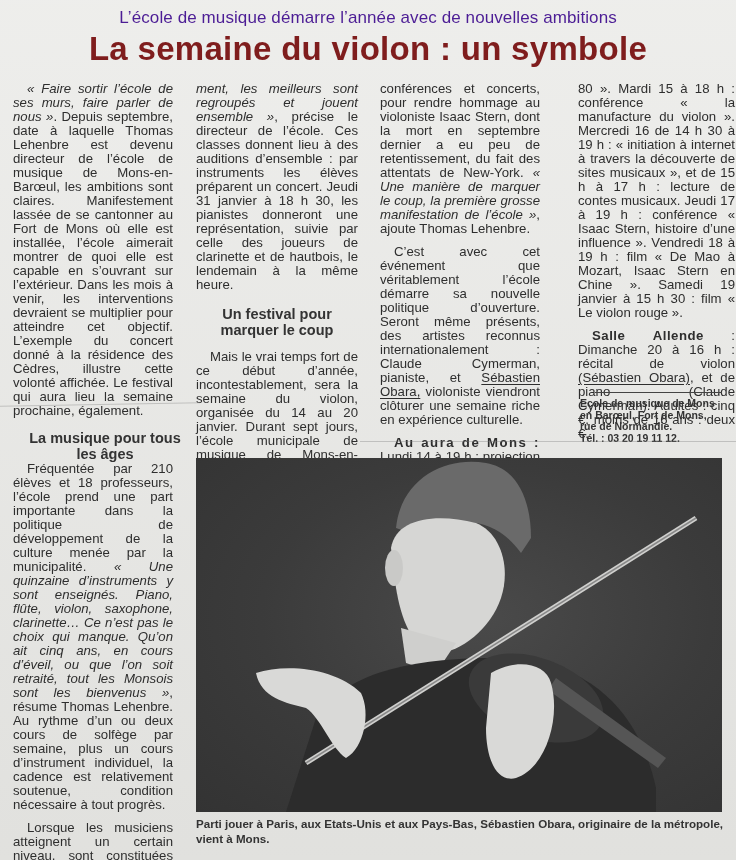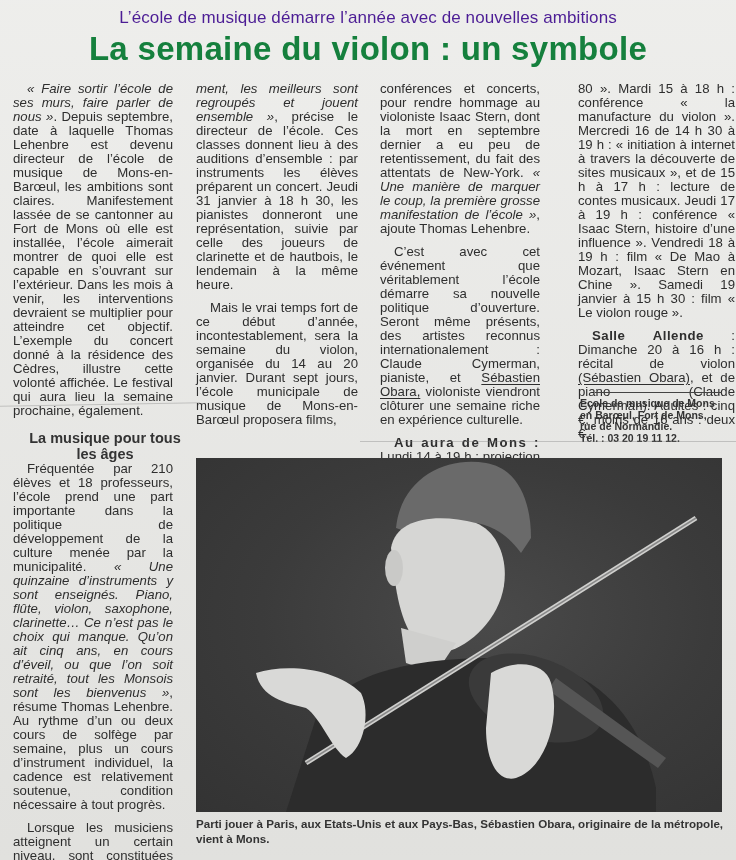--- a/index.html
+++ b/index.html
@@ -15,21 +15,21 @@
     background:
       linear-gradient(180deg, rgba(255,255,255,0.25) 0%, rgba(0,0,0,0.03) 100%),
       #e8e8e5;
   }
   .kicker {
     position: absolute; left: 0; top: 8px; width: 736px;
     text-align: center; font-size: 17px; color: #4c1d95; letter-spacing: 0.1px;
   }
   .headline {
     position: absolute; left: 0; top: 30px; width: 736px;
-    text-align: center; font-size: 33px; font-weight: bold; color: #15803d;
+    text-align: center; font-size: 33px; font-weight: bold; color: #7f1d1d;
     letter-spacing: 0.3px;
   }
   .col {
     position: absolute; font-size: 13.2px; line-height: 14px;
     text-align: justify; color: #2e2e2e;
   }
   .col p { margin: 0; text-indent: 14px; }
   .col p.noindent { text-indent: 0; }
   .col p + p { margin-top: 9px; }
   .col em { font-style: italic; }
@@ -82,20 +82,21 @@
 
 <div class="sub-title-1 subhead" style="margin:12px;">La musique pour tous les âges</div>
 
 <div class="col c1b">
   <p><span>Fréquentée par 210 élèves et 18 professeurs, l’école prend une part importante dans la politique de développement de la culture menée par la municipalité. </span><em>« Une quinzaine d’instruments y sont enseignés. Piano, flûte, violon, saxophone, clarinette… Ce n’est pas le choix qui manque. Qu’on ait cinq ans, en cours d’éveil, ou que l’on soit retraité, tout les Monsois sont les bienvenus »</em><span>, résume Thomas Lehenbre. Au rythme d’un ou deux cours de solfège par semaine, plus un cours d’instrument individuel, la cadence est relativement soutenue, condition nécessaire à tout progrès.</span></p>
   <p><span>Lorsque les musiciens atteignent un certain niveau, sont constituées des classes d’ensemble. </span></p>
 </div>
 
 <div class="col c2">
   <p class="noindent"><em>ment, les meilleurs sont regroupés et jouent ensemble »</em><span>, précise le directeur de l’école. Ces classes donnent lieu à des auditions d’ensemble : par instruments les élèves préparent un concert. Jeudi 31 janvier à 18 h 30, les pianistes donneront une représentation, suivie par celle des joueurs de clarinette et de hautbois, le lendemain à la même heure.</span></p>
+  <div class="subhead">Un festival pour marquer le coup</div>
   <p>Mais le vrai temps fort de ce début d’année, incontestablement, sera la semaine du violon, organisée du 14 au 20 janvier. Durant sept jours, l’école municipale de musique de Mons-en-Barœul proposera films,</p>
 </div>
 
 <div class="col c3">
   <p class="noindent"><span>conférences et concerts, pour rendre hommage au violoniste Isaac Stern, dont la mort en septembre dernier a eu peu de retentissement, du fait des attentats de New-York. </span><em>« Une manière de marquer le coup, la première grosse manifestation de l’école »</em><span>, ajoute Thomas Lehenbre.</span></p>
   <p><span>C’est avec cet événement que véritablement l’école démarre sa nouvelle politique d’ouverture. Seront même présents, des artistes reconnus internationalement : Claude Cymerman, pianiste, et </span><span class="u">Sébastien Obara,</span><span> violoniste viendront clôturer une semaine riche en expérience culturelle.</span></p>
   <p><span class="bold-lead">Au aura de Mons :</span><span> Lundi 14 à 19 h : projection du film « Isaac Stern-Paris</span></p>
 </div>
 
 <div class="col c4">

